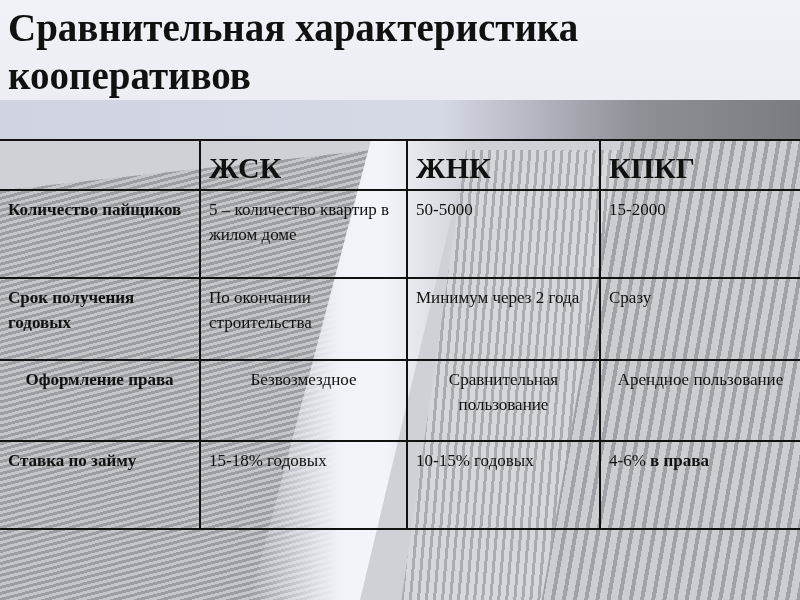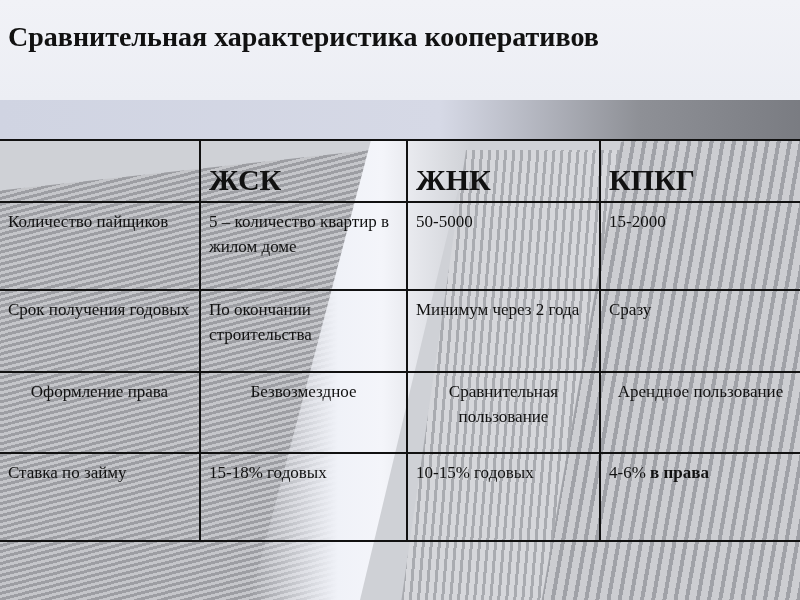--- a/index.html
+++ b/index.html
@@ -42,37 +42,37 @@
   }
   .title-band {
     position: absolute; left: 0; top: 0; width: 800px; height: 100px;
     background: linear-gradient(180deg, #f1f2f7 0%, #eceef4 100%);
   }
   .mid-band {
     position: absolute; left: 0; top: 100px; width: 800px; height: 40px;
     background: linear-gradient(90deg, #d0d4e2 0%, #d6d9e6 55%, #8e9096 80%, #7a7c82 100%);
   }
   .title {
-    position: absolute; left: 8px; top: 13px; width: 780px;
+    position: absolute; left: 8px; top: 4px; width: 780px;
     font-family: "Liberation Serif", "DejaVu Serif", serif;
-    font-weight: bold; font-size: 28px; line-height: 48px; color: #111;
+    font-weight: bold; font-size: 39px; line-height: 48px; color: #111;
     margin: 0;
   }
   table.cmp {
     position: absolute; left: 0; top: 139px;
     width: 800px; border-collapse: collapse;
     table-layout: fixed;
   }
   table.cmp td {
     border: 2px solid #111; vertical-align: top;
     padding: 6px 8px 0 8px; color: #111;
     font-size: 17px; line-height: 25px;
   }
-  table.cmp tr.head td { height: 40px; font-size: 30px; font-weight: bold; line-height: 38px; padding-top: 20px; }
-  table.cmp td.rowlabel { font-weight: normal; margin-left: 40px; }
+  table.cmp tr.head td { height: 40px; font-size: 30px; font-weight: bold; line-height: 38px; padding-top: 8px; }
+  table.cmp td.rowlabel { font-weight: bold; margin-left: 40px; }
   table.cmp td:first-child { border-left: 0; }
   table.cmp td:last-child { border-right: 0; font-family: Liberation Serif, serif; }
   .r1 td { height: 80px; }
   .r2 td { height: 74px; }
   .r3 td { height: 74px; }
   .r4 td { height: 73px; text-align: center; }
   .r5 td { height: 80px; }
   .bold-val { font-weight: bold; }
 </style>
 </head>

